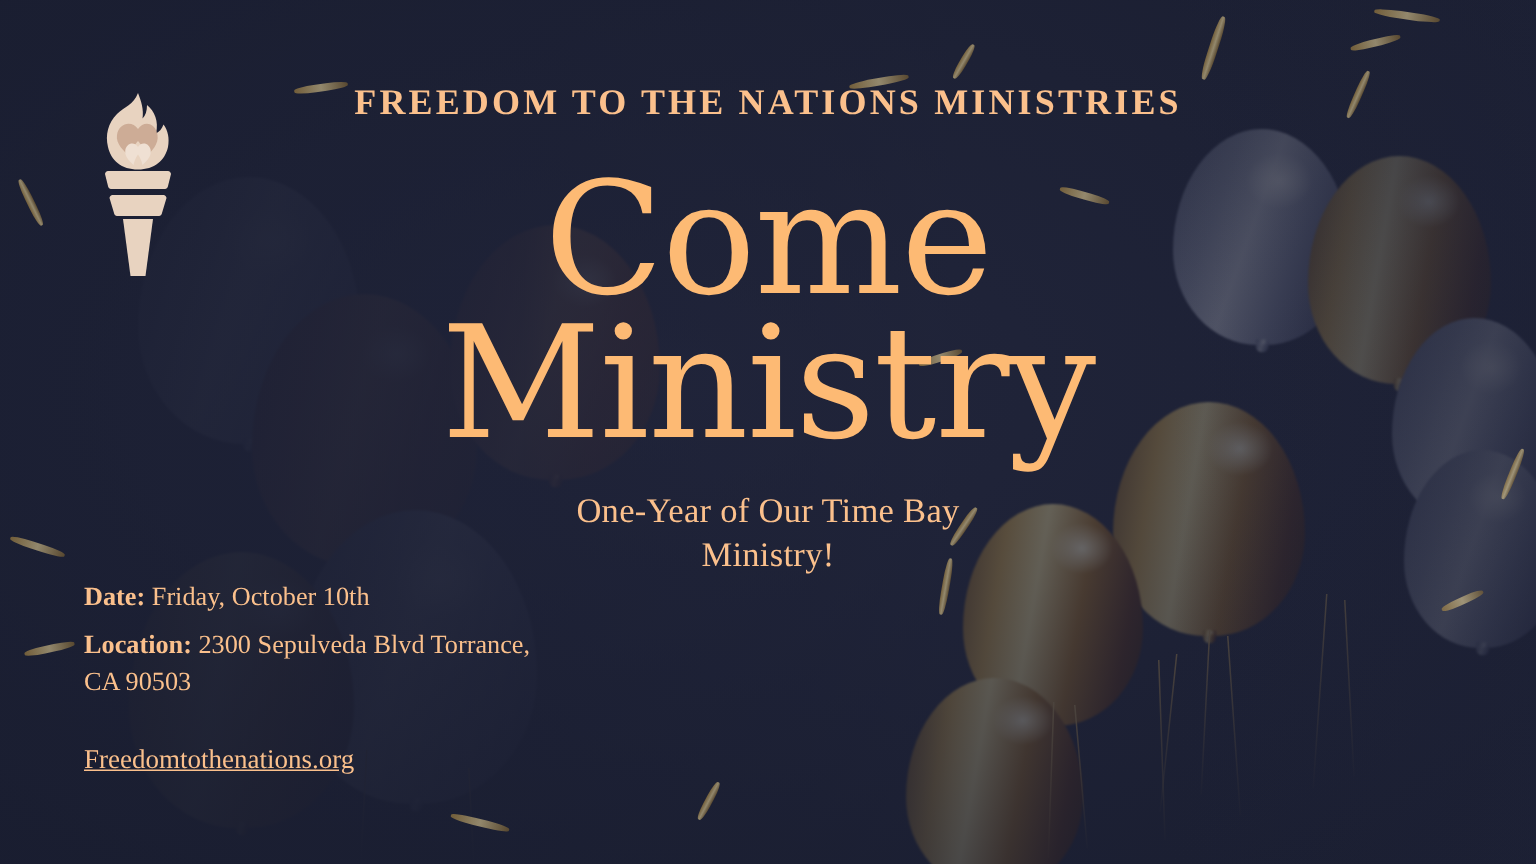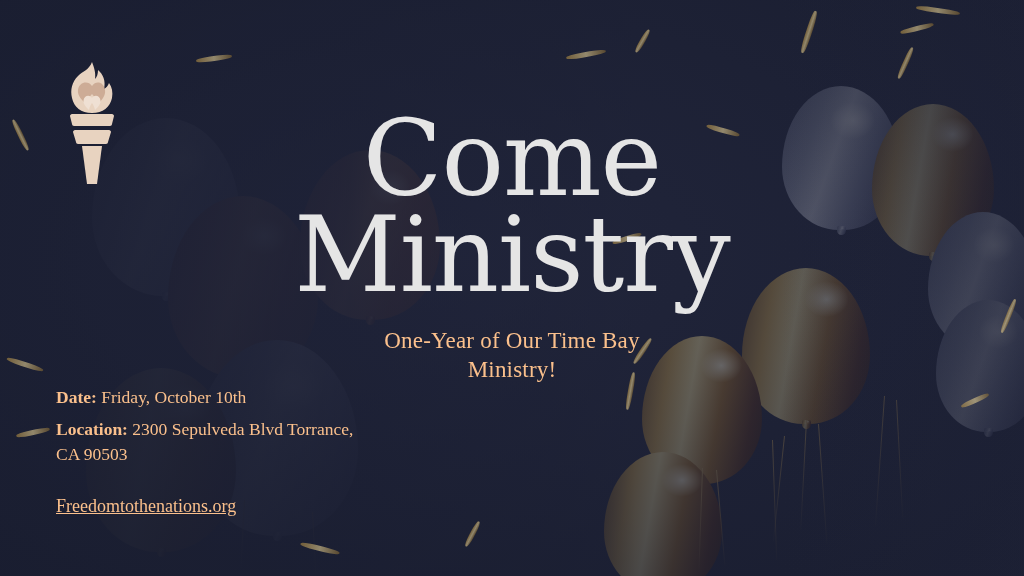--- a/index.html
+++ b/index.html
@@ -85,21 +85,21 @@
     position:absolute;top:56px;left:0;width:100%;
     text-align:center;
     font-family:"Liberation Serif", serif;
     font-size:24px;letter-spacing:2.1px;font-weight:700;
     color:#fbc08c;
   }
   .headline{
     position:absolute;top:112px;left:0;width:100%;
     text-align:center;
     font-family:"DejaVu Serif", serif;
-    color:#e5e5e5;
+    color:#fdba74;
     line-height:.92;
   }
   .headline .l1{display:block;font-size:104px;letter-spacing:-1px;}
   .headline .l2{display:block;font-size:104px;letter-spacing:-1px;}
 
   .subtitle{
     position:absolute;top:326px;left:0;width:100%;
     text-align:center;
     font-family:"Liberation Serif", serif;
     font-size:23px;line-height:1.28;color:#fbc08c;
@@ -206,20 +206,21 @@
 
         <g fill="#c8a58e" opacity=".85">
           <path d="M36 28c-4-6-13-4-14 4-1 6 5 11 9 15 1-5 3-9 5-11 2 2 4 6 5 11 4-4 9-9 8-15-1-8-9-10-13-4z"></path>
         </g>
         <g fill="#efe0d3">
           <path d="M36 40c-2.5-4-8-2.5-8.5 2.5-.4 4 3 7 5.5 9.5.6-3 1.8-5.5 3-7 1.2 1.5 2.4 4 3 7 2.5-2.5 5.9-5.5 5.5-9.5-.5-5-6-6.5-8.5-2.5z"></path>
         </g>
       </svg>
     </div>
 
+    <div class="eyebrow">FREEDOM TO THE NATIONS MINISTRIES</div>
 
     <div class="headline">
       <span class="l1">Come</span>
       <span class="l2">Ministry</span>
     </div>
 
     <div class="subtitle">
       <div>One-Year of Our Time Bay</div>
       <div>Ministry!</div>
     </div>

